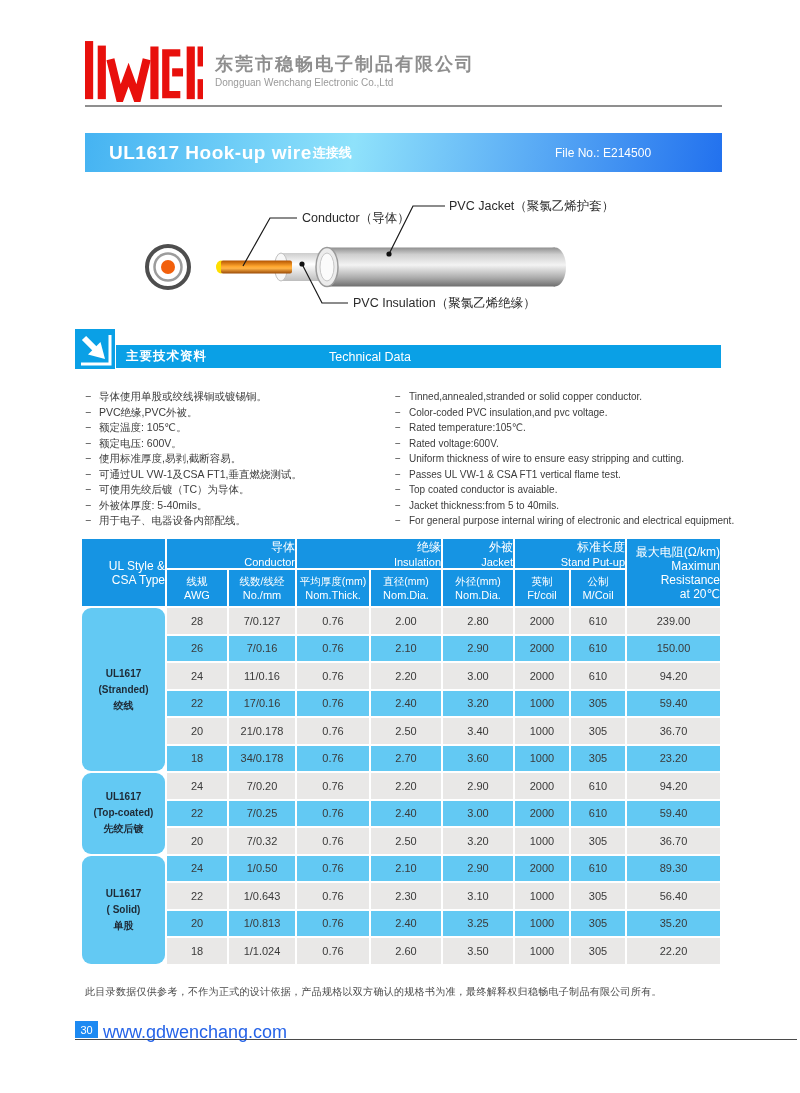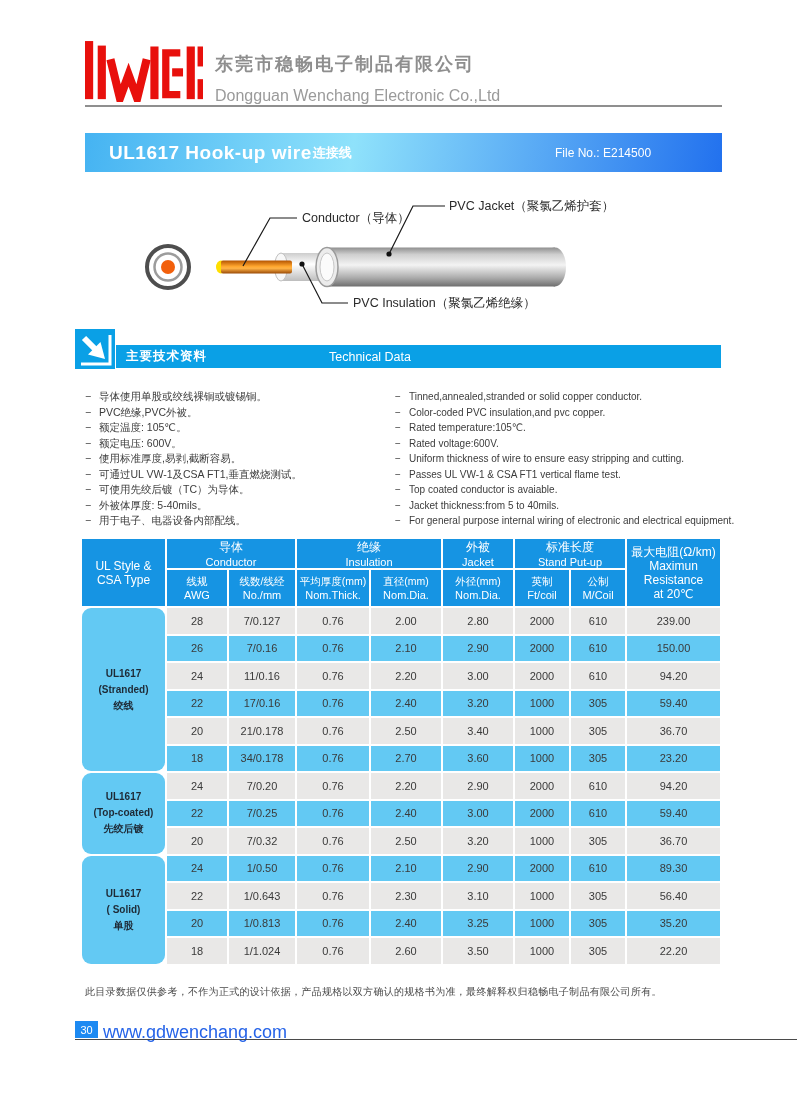--- a/index.html
+++ b/index.html
@@ -4,21 +4,21 @@
 <style>
   * { margin:0; padding:0; box-sizing:border-box; }
   html,body { background:#fff; }
   body { font-family:"Liberation Sans","DejaVu Sans",sans-serif; }
   .page { position:relative; width:800px; height:1093px; background:#fff; overflow:hidden; }
 
   
   .logo-svg { position:absolute; left:85px; top:40px; width:118px; height:62px; }
   .company { position:absolute; left:215px; top:52px; }
   .company-cn { font-size:18px; color:#8e8e8e; font-weight:600; letter-spacing:2px; }
-  .company-en { font-size:16px; color:#9a9a9a; margin-top:11px; }
+  .company-en { font-size:10px; color:#9a9a9a; margin-top:1px; }
   .header-rule { position:absolute; left:85px; top:105px; width:637px; height:0; border-top:2.5px solid #8f8f8f; }
 
   
   .banner { position:absolute; left:85px; top:133px; width:637px; height:39px;
     background:linear-gradient(100deg, var(--banner-left,#45b3f2) 0%, var(--banner-mid,#8fe2fb) 42%, var(--banner-right,#2271ee) 100%);
     display:flex; align-items:center; }
   .banner-title { color:#fff; font-weight:bold; font-size:19px; margin-left:24px; letter-spacing:.5px; }
   .banner-title-cn { color:#fff; font-weight:bold; font-size:13px; margin-left:1px; }
   .banner-file { position:absolute; left:470px; color:#fff; font-size:12px; }
 
@@ -36,21 +36,21 @@
   .bullets { position:absolute; list-style:none; }
   .bullets li { position:relative; padding-left:14px; color:#3c3c3c; }
   .bullets li::before { content:"\2212"; position:absolute; left:0; }
   .bullets-cn { left:85px; top:389px; width:305px; font-size:10.5px; line-height:15.5px; }
   .bullets-en { left:395px; top:389px; width:340px; font-size:10px; line-height:15.5px; white-space:nowrap; }
 
   
   .spec-table { position:absolute; left:80px; top:537px; border-collapse:separate; border-spacing:2px; table-layout:fixed; }
   .spec-table th { background:var(--table-header,#1694e3); color:#fff; font-weight:normal; text-align:center; vertical-align:middle; }
   .th-line { display:block; }
-  .row1 th { height:16px; font-size:12px; }
+  .row1 th { height:16px; font-size:12px;text-align:right; }
   .row1 .en { font-size:11px; }
   .row2 th { height:36px; font-size:10.5px; }
   .row2 .en { font-size:11px; }
   .style-th { font-size:12px; }
   .res-th { font-size:11px; line-height:14px; }
   .spec-table td { height:25.5px; text-align:center; vertical-align:middle; font-size:11px; color:#3a3a3a; }
   tr.row-gray td { background:var(--row-gray,#e9e8e7); }
   tr.row-blue td { background:var(--row-blue,#63c9f3); }
   td.label-cell { background:var(--row-blue,#63c9f3) !important; color:#1e2a36; font-size:10px; font-weight:600; line-height:16px;border-radius:9px; }
 
@@ -161,21 +161,21 @@
       <li>额定温度: 105℃。</li>
       <li>额定电压: 600V。</li>
       <li>使用标准厚度,易剥,截断容易。</li>
       <li>可通过UL VW-1及CSA FT1,垂直燃烧测试。</li>
       <li>可使用先绞后镀（TC）为导体。</li>
       <li>外被体厚度: 5-40mils。</li>
       <li>用于电子、电器设备内部配线。</li>
     </ul>
   <ul class="bullets bullets-en">
       <li>Tinned,annealed,stranded or solid copper conductor.</li>
-      <li>Color-coded PVC insulation,and pvc copper.</li>
+      <li>Color-coded PVC insulation,and pvc voltage.</li>
       <li>Rated temperature:105℃.</li>
       <li>Rated voltage:600V.</li>
       <li>Uniform thickness of wire to ensure easy stripping and cutting.</li>
       <li>Passes UL VW-1 &amp; CSA FT1 vertical flame test.</li>
       <li>Top coated conductor is avaiable.</li>
       <li>Jacket thickness:from 5 to 40mils.</li>
       <li>For general purpose internal wiring of electronic and electrical equipment.</li>
     </ul>
 
   <table class="spec-table">

